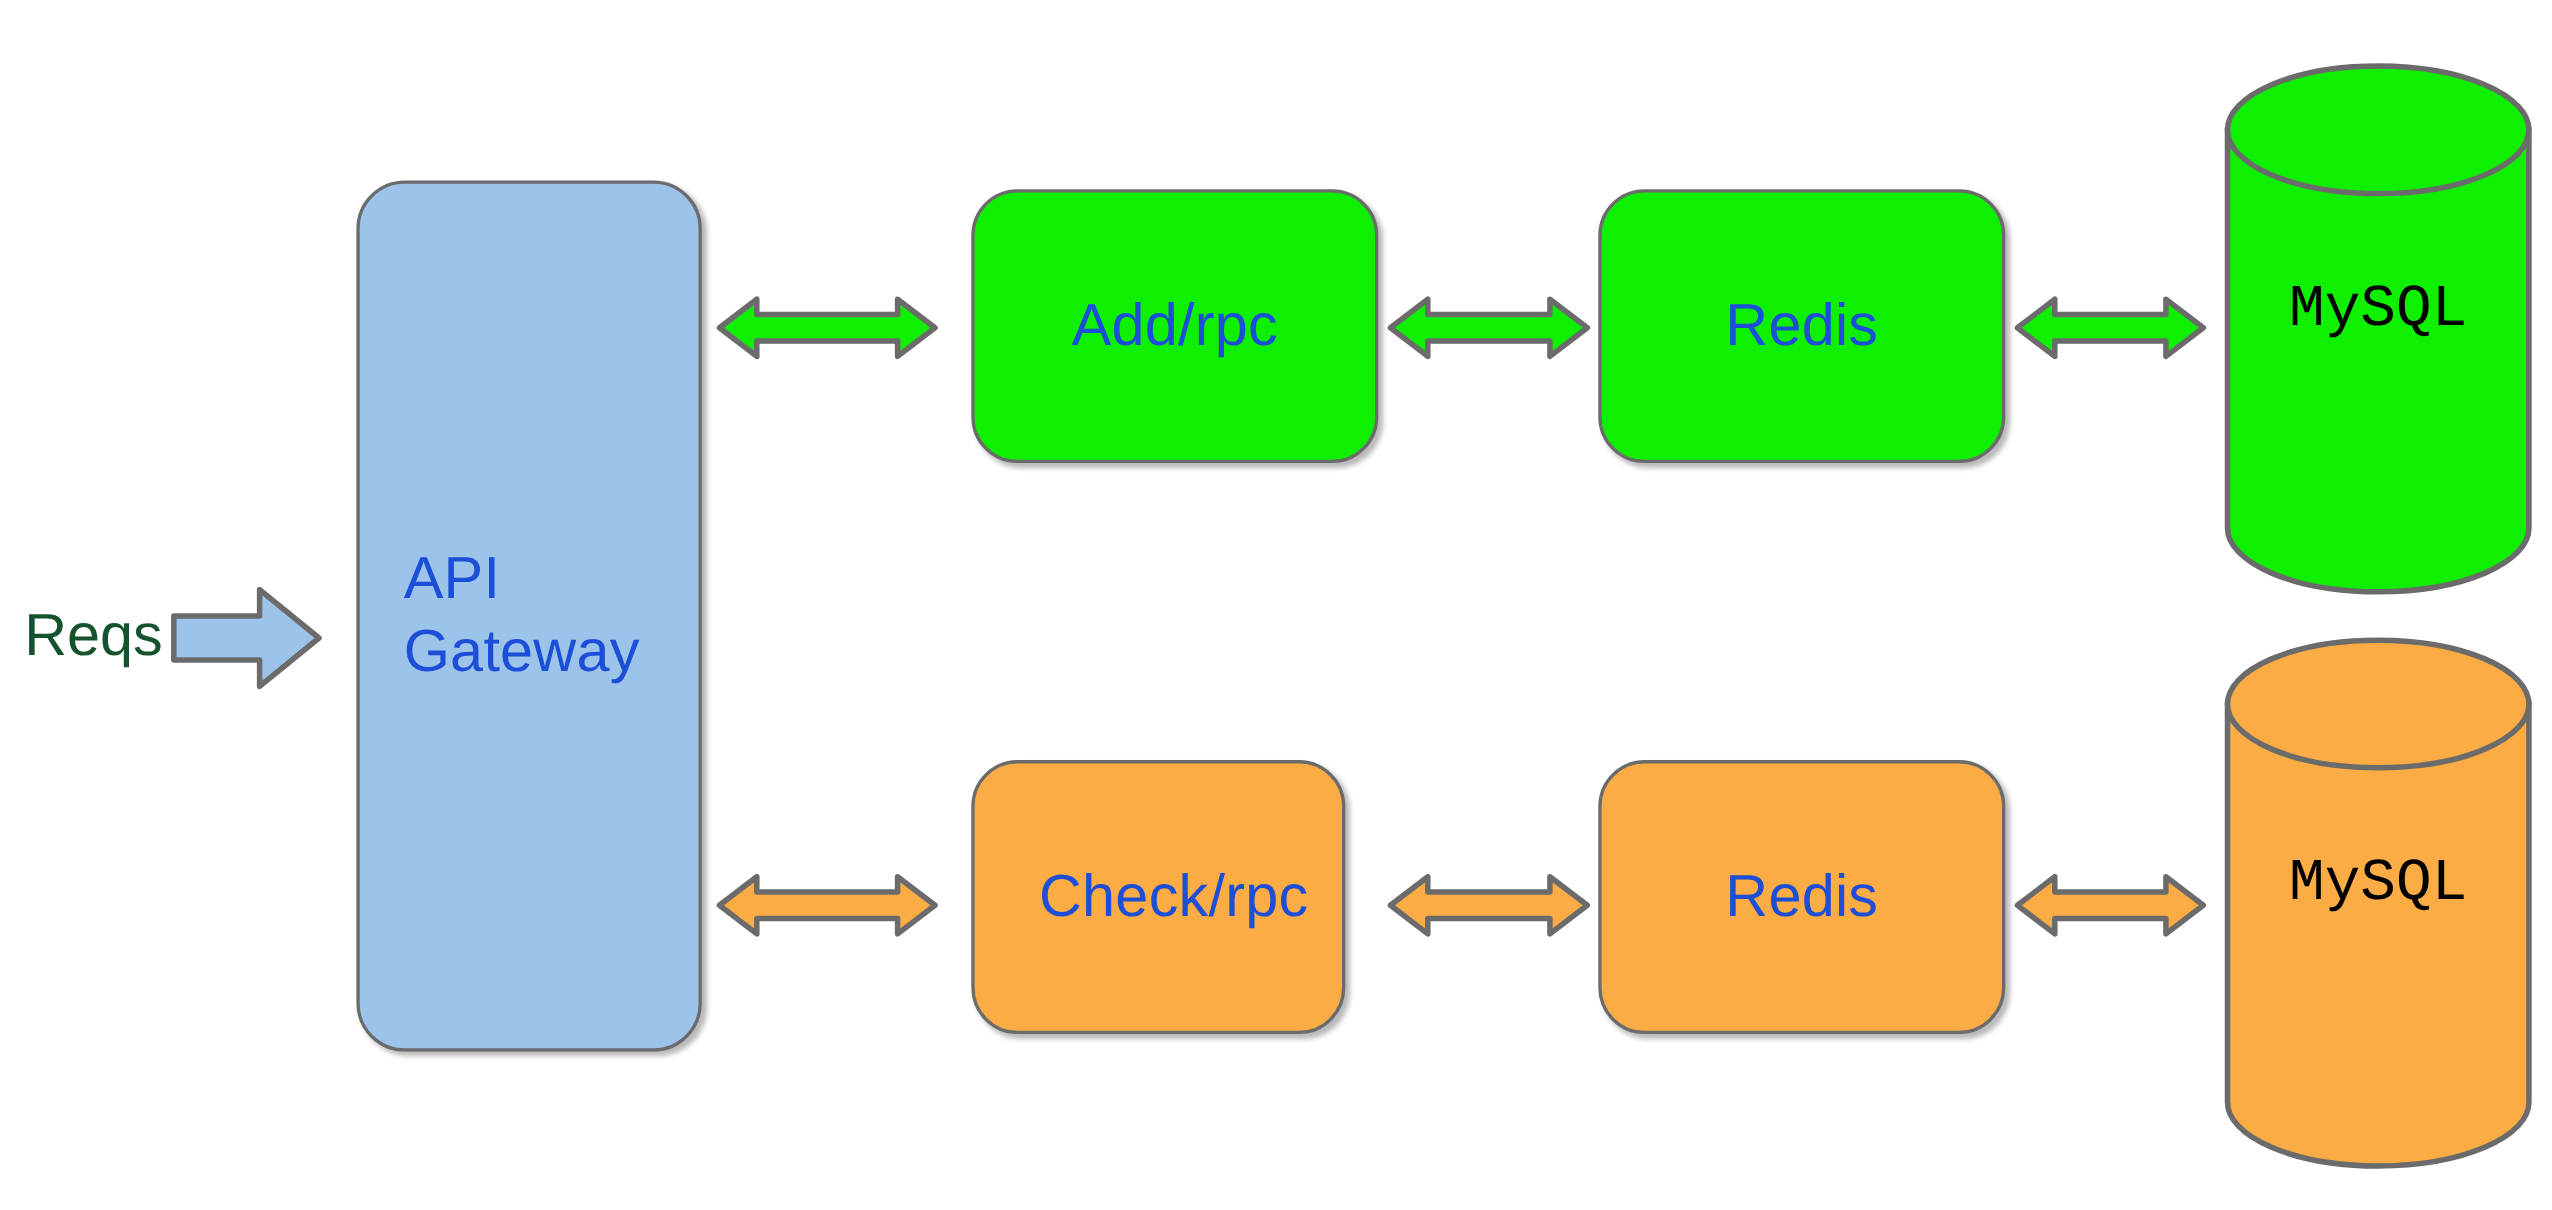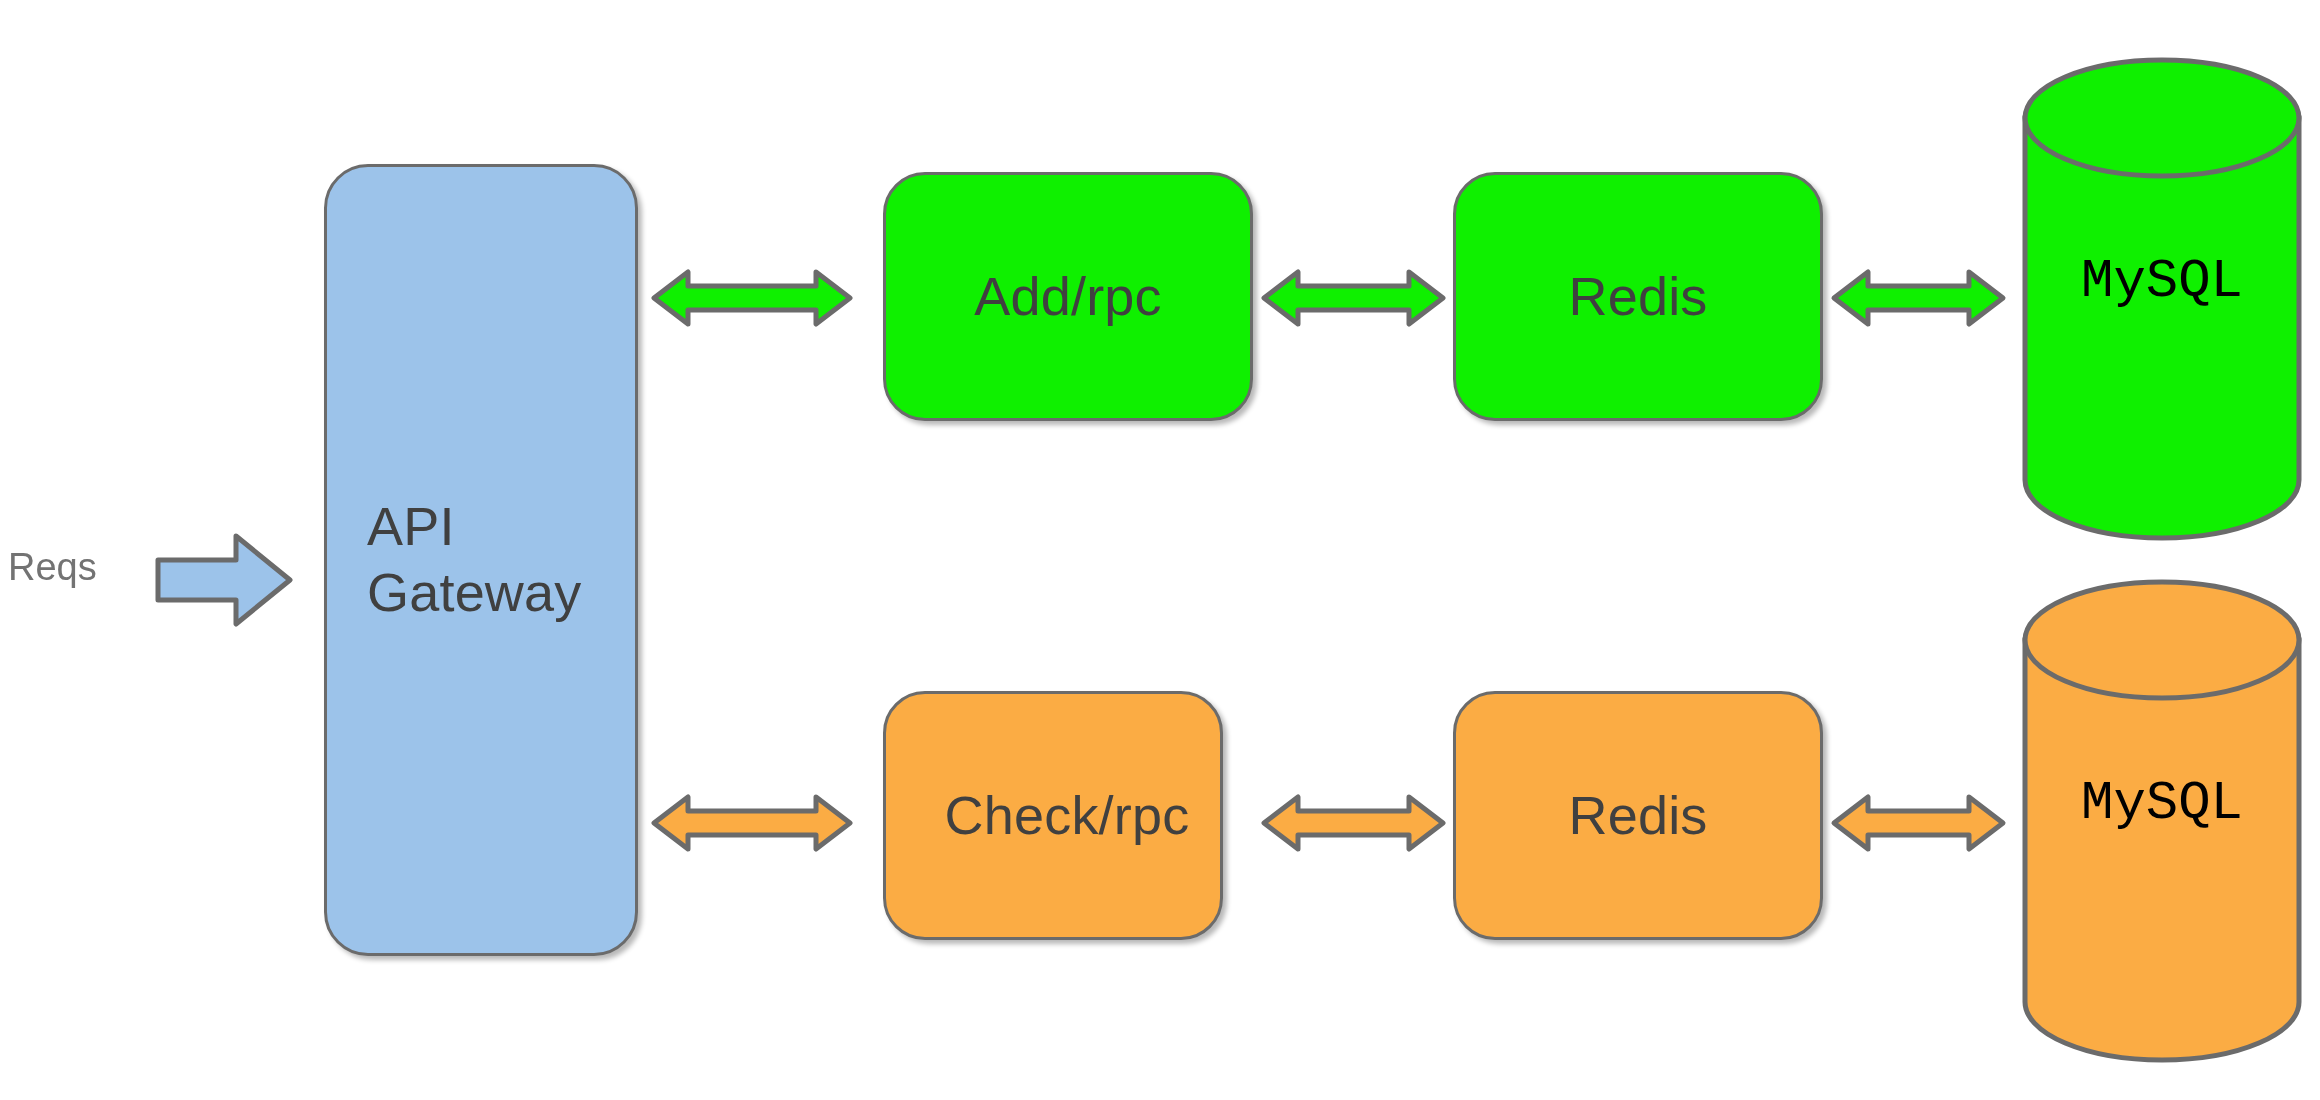--- a/index.html
+++ b/index.html
@@ -17,21 +17,21 @@
     height: 1100px;
     background: #ffffff;
     overflow: hidden;
   }
   .node {
     position: absolute;
     box-sizing: border-box;
     display: flex;
     align-items: center;
     justify-content: center;
-    color: #404040;
+    color: #1d4ed8;
     font-family: "Liberation Sans", sans-serif;
     font-size: 54px;
     line-height: 1.22;
     white-space: pre-line;
     text-align: center;
     letter-spacing: 0.2px;
   }
   .rbox {
     border: 3px solid #6b6b6b;
     border-radius: 42px;
@@ -72,23 +72,23 @@
   #mysql-bot-cylinder .cyl-label { top: 195px; }
 
   .arrow { position: absolute; }
   .arrow svg { display: block; overflow: visible; }
 
   #reqs-label {
     position: absolute;
     left: 8px;
     top: 546px;
     width: 140px;
-    text-align: left;
-    font-size: 38px;
-    color: #737373;
+    text-align: right;
+    font-size: 54px;
+    color: #14532d;
     font-family: "Liberation Sans", sans-serif;
   }
   #reqs-arrow { left: 154px; top: 528px; }
 
   #arrow-gateway-add    { left: 651px;  top: 268px; }
   #arrow-add-redis      { left: 1261px; top: 268px; }
   #arrow-redis-mysql    { left: 1831px; top: 268px; }
   #arrow-gateway-check  { left: 651px;  top: 793px; }
   #arrow-check-redis    { left: 1261px; top: 793px; }
   #arrow-redisb-mysqlb  { left: 1831px; top: 793px; }

